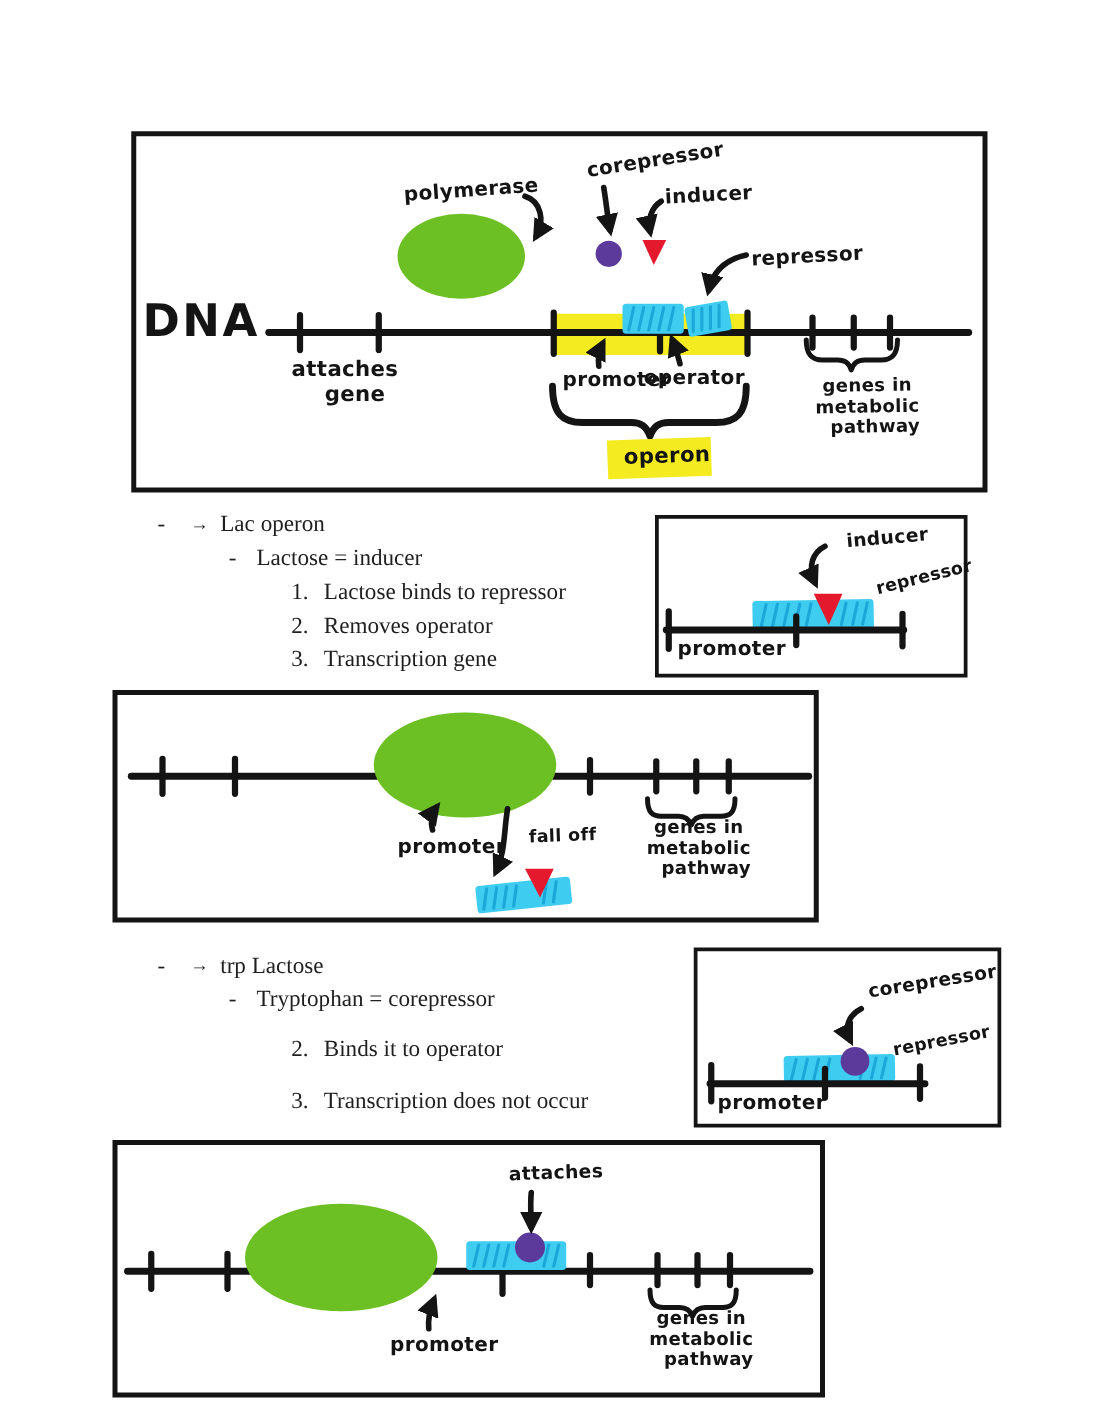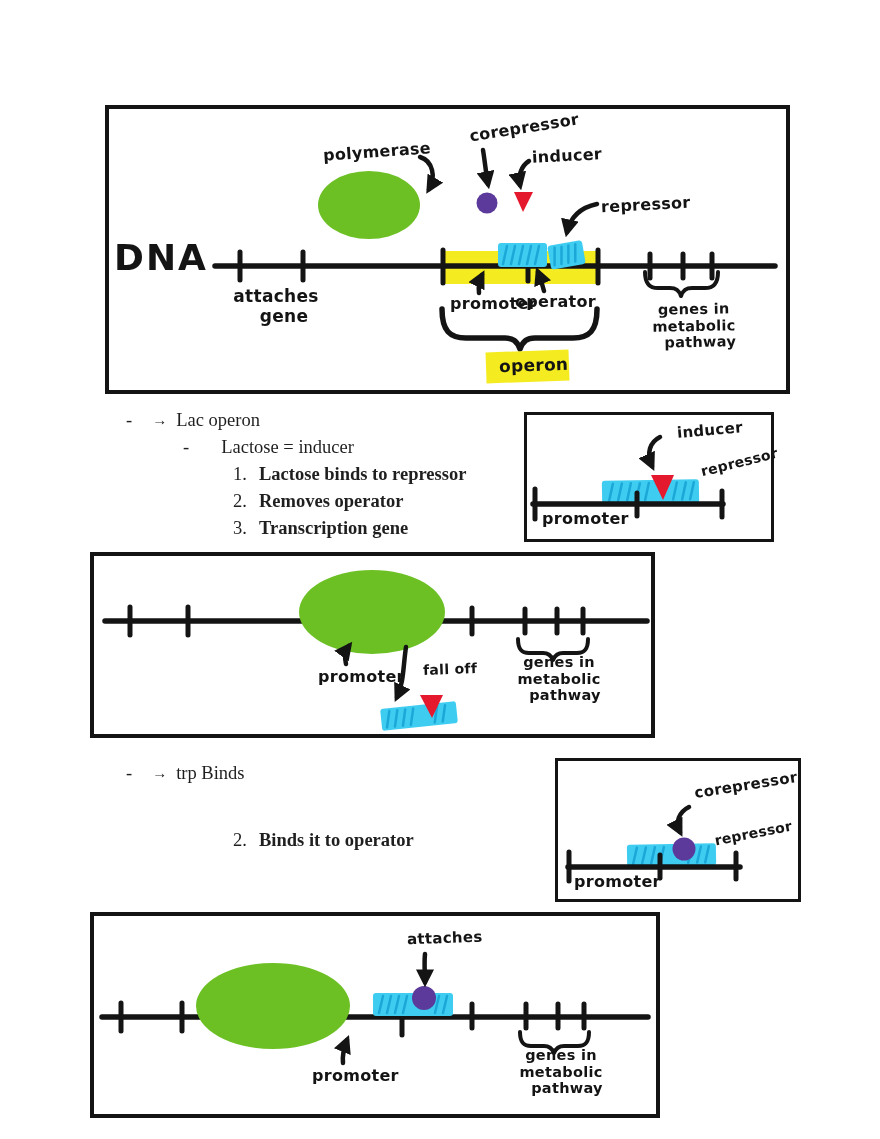--- a/index.html
+++ b/index.html
@@ -12,22 +12,22 @@
   .dbox{position:absolute;background:var(--paper,#fff);border:4px solid var(--ink,#141414);}
   .dbox.thin{border-width:3px;}
   svg.layer{position:absolute;left:0;top:0;width:100%;height:100%;display:block;}
   .hand{position:absolute;font-family:"DejaVu Sans","Liberation Sans",sans-serif;font-weight:700;
         color:var(--ink,#141414);white-space:nowrap;letter-spacing:.3px;line-height:1.15;}
   .typed{position:absolute;font-family:"Liberation Serif","DejaVu Serif",serif;font-size:18.5px;
          color:var(--text,#1f1f1f);white-space:nowrap;line-height:22px;}
   .typed .num{display:inline-block;width:21px;}
   .typed .gap-arrow{margin-left:20px;font-size:15px;vertical-align:1px;}
   .typed .gap-title{margin-left:9px;text-align:right;}
-  .typed .gap-sub{margin-left:32px;}
-  .typed .step-text{margin-left:5px;font-weight:bold;}
+  .typed .gap-sub{margin-left:16px;}
+  .typed .step-text{margin-left:5px;}
   .ink{stroke:var(--ink,#141414);fill:none;stroke-linecap:round;stroke-linejoin:round;}
   .w4{stroke-width:4;} .w5{stroke-width:5;} .w55{stroke-width:5.5;}
   .arrow{stroke:var(--ink,#141414);fill:none;stroke-width:4.5;stroke-linecap:round;}
   .f-green{fill:var(--green,#6cc024);} .f-cyan{fill:var(--cyan,#3ecdf0);}
   .f-yellow{fill:var(--yellow,#f4ec20);} .f-purple{fill:var(--purple,#5b3a9b);}
   .f-red{fill:var(--red,#e5192e);}
   .stripe{stroke:var(--cyan_dark,#1ba8d8);stroke-width:2.5;stroke-linecap:round;fill:none;}
   .ah{fill:var(--ink,#141414);}
   .ctr{text-align:center;}
 </style>
@@ -147,24 +147,30 @@
     <div class="hand" style="left:224px;top:112px;font-size:16px">promoter</div>
     <div class="hand" style="left:329px;top:105px;font-size:14px;transform:rotate(-2deg)">fall off</div>
     <div class="hand ctr" style="left:420px;top:98px;width:90px;font-size:14.5px">
       <div>genes in</div>
       <div>metabolic</div>
       <div style="transform:translateX(6px)">pathway</div>
     </div>
   </div>
 
   <div class="typed" style="left:126px;top:762px">
-    <span>-</span><span class="gap-arrow">→</span><span class="gap-title">trp Binds</span>
+    <span>-</span><span class="gap-arrow">→</span><span class="gap-title">trp Lactose</span>
+  </div>
+  <div class="typed" style="left:183px;top:789px">
+    <span>-</span><span class="gap-sub">Tryptophan = corepressor</span>
   </div>
   <div class="typed" style="left:233px;top:829px">
     <span class="num">2.</span><span class="step-text">Binds it to operator</span>
+  </div>
+  <div class="typed" style="left:233px;top:870px">
+    <span class="num">3.</span><span class="step-text">Transcription does not occur</span>
   </div>
 
   <div class="dbox thin" style="left:555px;top:758px;width:240px;height:138px">
     <svg class="layer" viewBox="0 0 240 138">
       <defs>
         <marker id="m4" viewBox="0 0 10 10" refX="7" refY="5" markerWidth="4" markerHeight="4" orient="auto-start-reverse">
           <path d="M0,0 L10,5 L0,10 z" class="ah"></path>
         </marker>
       </defs>
       <g transform="rotate(-1 113 93)">

